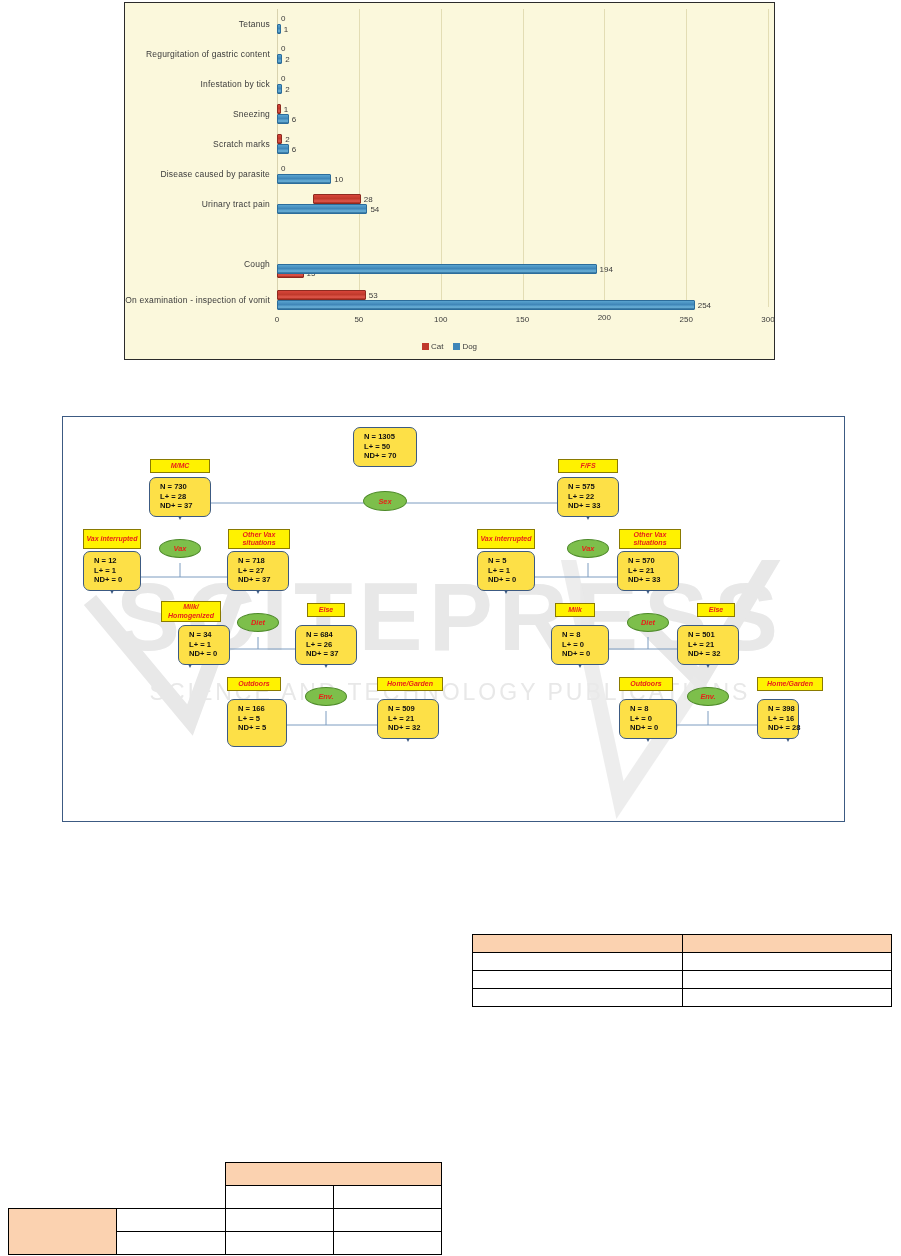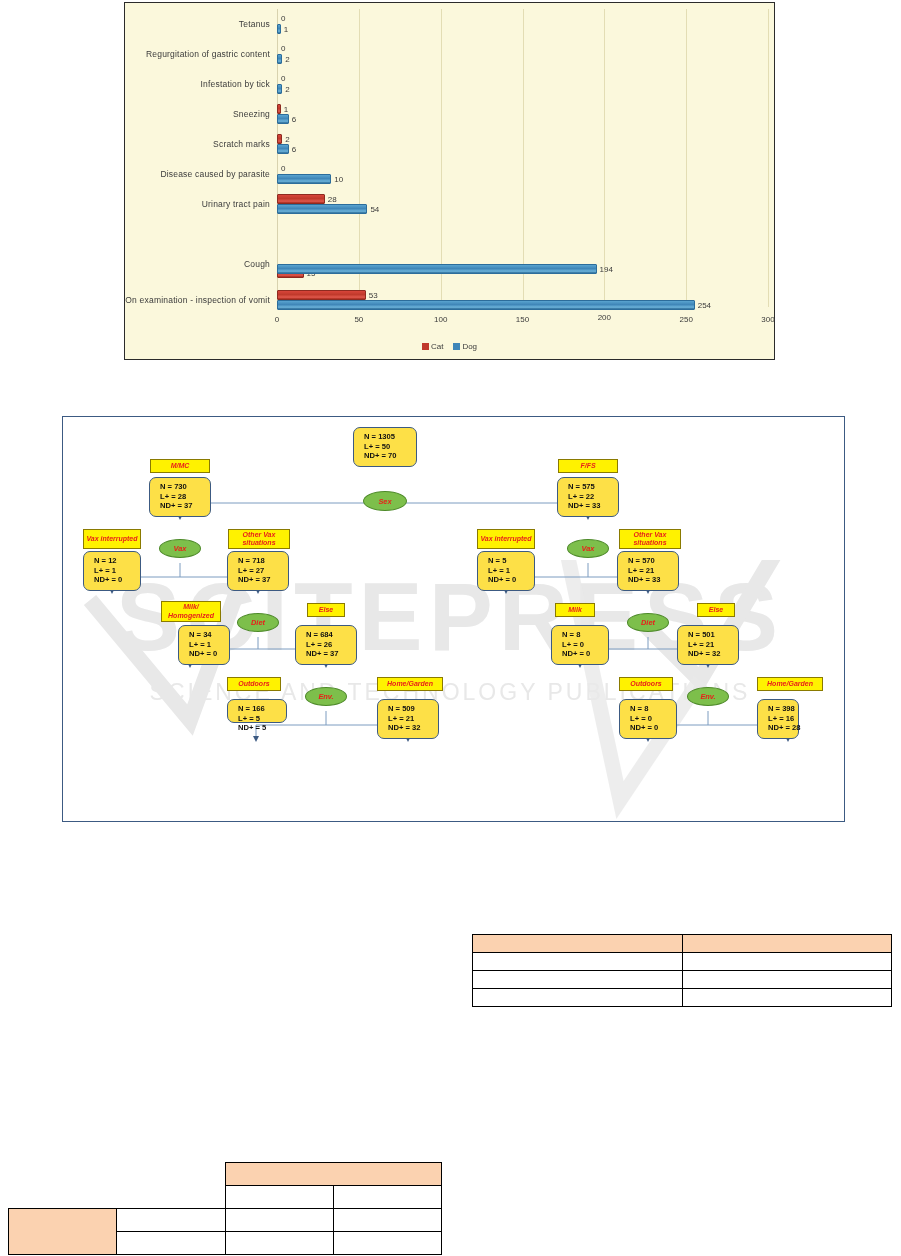--- a/index.html
+++ b/index.html
@@ -191,21 +191,21 @@
         <div class="cat-label">Disease caused by parasite</div>
         <div class="bar cat" style="top: 5px; height: 8px; width: 0px; border: none;">
           <div class="bar-val">0</div>
         </div>
         <div class="bar dog" style="top: 15px; height: 8px; width: 16.3667px; padding-left: 36px;">
           <div class="bar-val">10</div>
         </div>
       </div>
       <div class="cat-row" style="top: 180px; height: 30px;">
         <div class="cat-label">Urinary tract pain</div>
-        <div class="bar cat" style="top: 5px; height: 8px; width: 45.8267px;">
+        <div class="bar cat" style="top: 5px; height: 8px; width: 45.8267px; margin-left: 36px;">
           <div class="bar-val">28</div>
         </div>
         <div class="bar dog" style="top: 15px; height: 8px; width: 88.38px;">
           <div class="bar-val">54</div>
         </div>
       </div>
       <div class="cat-row" style="top: 240px; height: 30px;">
         <div class="cat-label">Cough</div>
         <div class="bar cat" style="top: 19px; height: 8px; width: 24.55px;">
           <div class="bar-val">15</div>
@@ -346,21 +346,21 @@
   </div>
 
   <div class="ellipse" style="left:242px;top:270px;width:42px;height:19px;">Env.</div>
   <div class="ellipse" style="left:624px;top:270px;width:42px;height:19px;">Env.</div>
 
   <div class="tag" style="left:164px;top:260px;width:54px;height:14px;">Outdoors</div>
   <div class="tag" style="left:314px;top:260px;width:66px;height:14px;">Home/Garden</div>
   <div class="tag" style="left:556px;top:260px;width:54px;height:14px;">Outdoors</div>
   <div class="tag" style="left:694px;top:260px;width:66px;height:14px;">Home/Garden</div>
 
-  <div class="node" style="left:164px;top:282px;width:60px;height:24px;">
+  <div class="node" style="left:164px;top:282px;width:60px;height:48px;">
     <div>N = 166</div>
     <div>L+ = 5</div>
     <div>ND+ = 5</div>
   </div>
   <div class="node" style="left:314px;top:282px;width:62px;height:40px;">
     <div>N = 509</div>
     <div>L+ = 21</div>
     <div>ND+ = 32</div>
   </div>
   <div class="node" style="left:556px;top:282px;width:58px;height:40px;">

